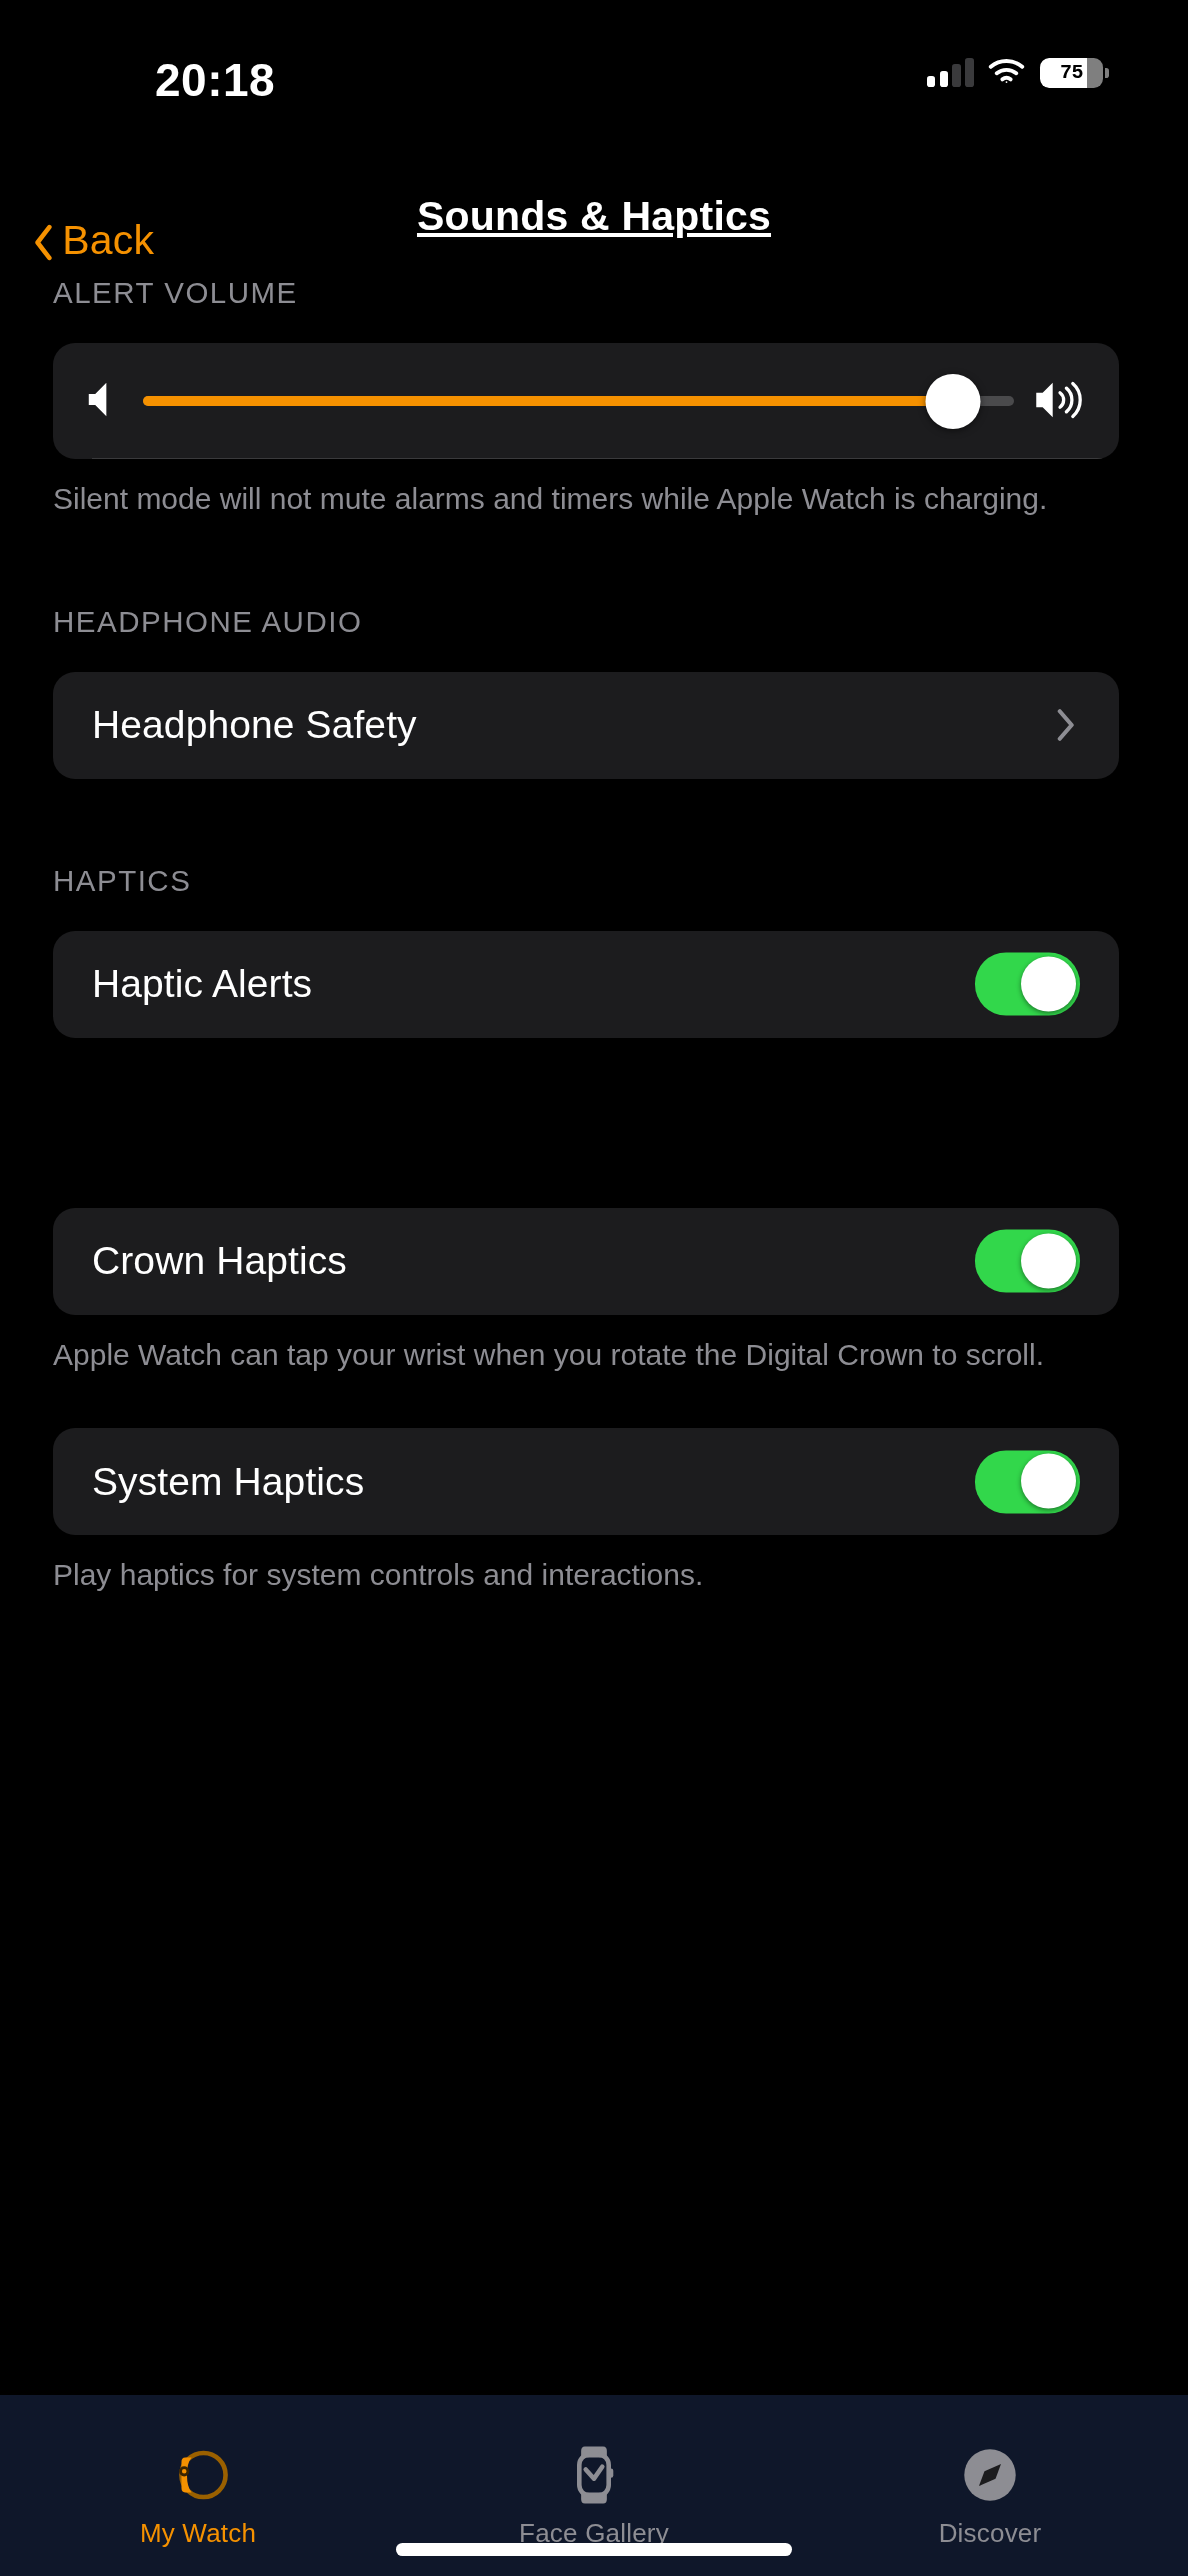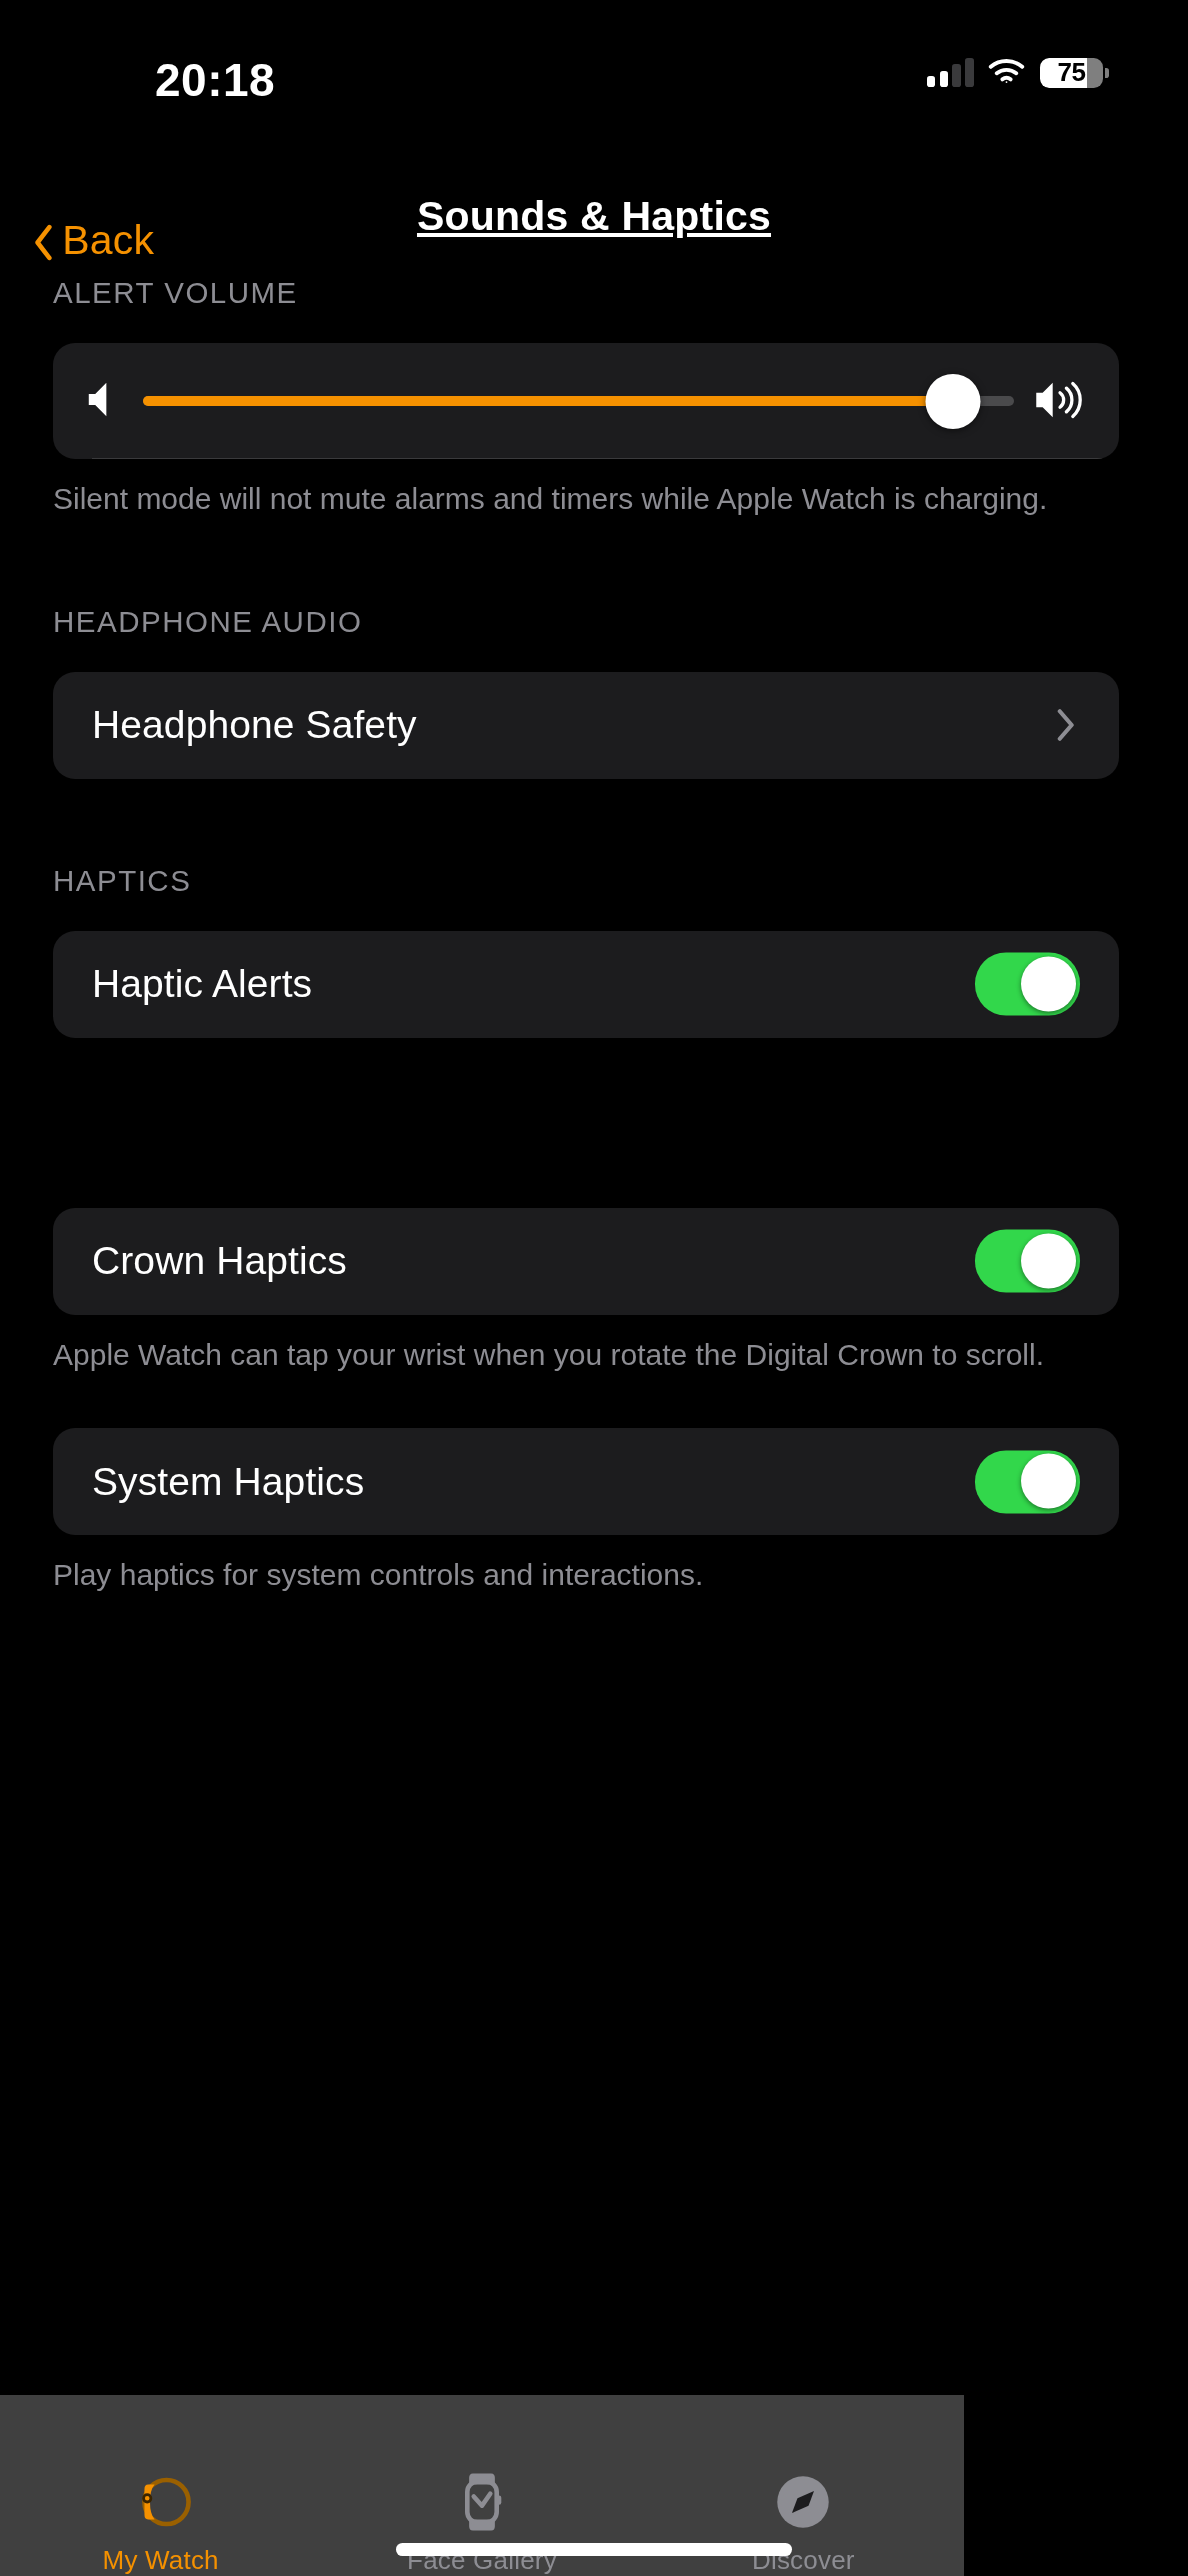--- a/index.html
+++ b/index.html
@@ -29,21 +29,21 @@
   .batt { position:relative; width:63px; height:30px; }
   .batt-body {
     position:absolute; inset:0; border-radius:9.2px;
     background:#7f7f7f;
     overflow:hidden;
   }
   .batt-fill { position:absolute; left:0; top:0; bottom:0; background:#fff; border-radius:9.2px 0 0 9.2px; }
   .batt-pct {
     position:absolute; left:0; top:0; width:100%; height:100%;
     display:flex; align-items:center; justify-content:center;
-    font-size:26px; font-weight:700; color:#000; letter-spacing:-0.5px;
+    font-size:20px; font-weight:700; color:#000; letter-spacing:-0.5px;font-family:Liberation Mono, monospace;
   }
   .batt-cap {
     position:absolute; right:-6.4px; top:10px; width:4.6px; height:10px;
     background:#7f7f7f; border-radius:0 2.8px 2.8px 0;
   }
 
   
   .navbar { position:absolute; top:168px; left:0; width:1188px; height:96px; }
   .nav-back {
     position:absolute; left:33px; top:0; height:96px;
@@ -106,22 +106,22 @@
 
   .chevron-right { position:absolute; right:44px; top:50%; transform:translateY(-50%); width:18.4px; height:33px; }
   .checkmark { position:absolute; right:42px; top:50%; transform:translateY(-50%); width:44px; height:44px; }
 
   .gap-sm { height:33px; }
   .gap-md { height:53px; }
   .gap-lg { height:85px; }
 
   
   .tabbar {
-    position:absolute; bottom:0; left:0; width:964px; height:181px;
-    background:#404040; display:flex; align-items:flex-end; padding-top:18.4px;
+    position:absolute; bottom:0; left:0; width:1188px; height:181px;
+    background:#0f172a; display:flex; align-items:center; padding-top:18.4px;
   }
   .tab { flex:1; display:flex; flex-direction:column; align-items:center; gap:9.2px; cursor:pointer; }
   .tab-icon { width:68px; height:68px; display:flex; align-items:center; justify-content:center; }
   .tab-label { font-size:26px; color:#8d8d93; letter-spacing:0.2px; }
   .tab.active .tab-label { color:#f59100; }
   .home-indicator {
     position:absolute; bottom:20px; left:50%; transform:translateX(-50%);
     width:396px; height:13px; border-radius:6.4px; background:#fff;
   }
 </style>

